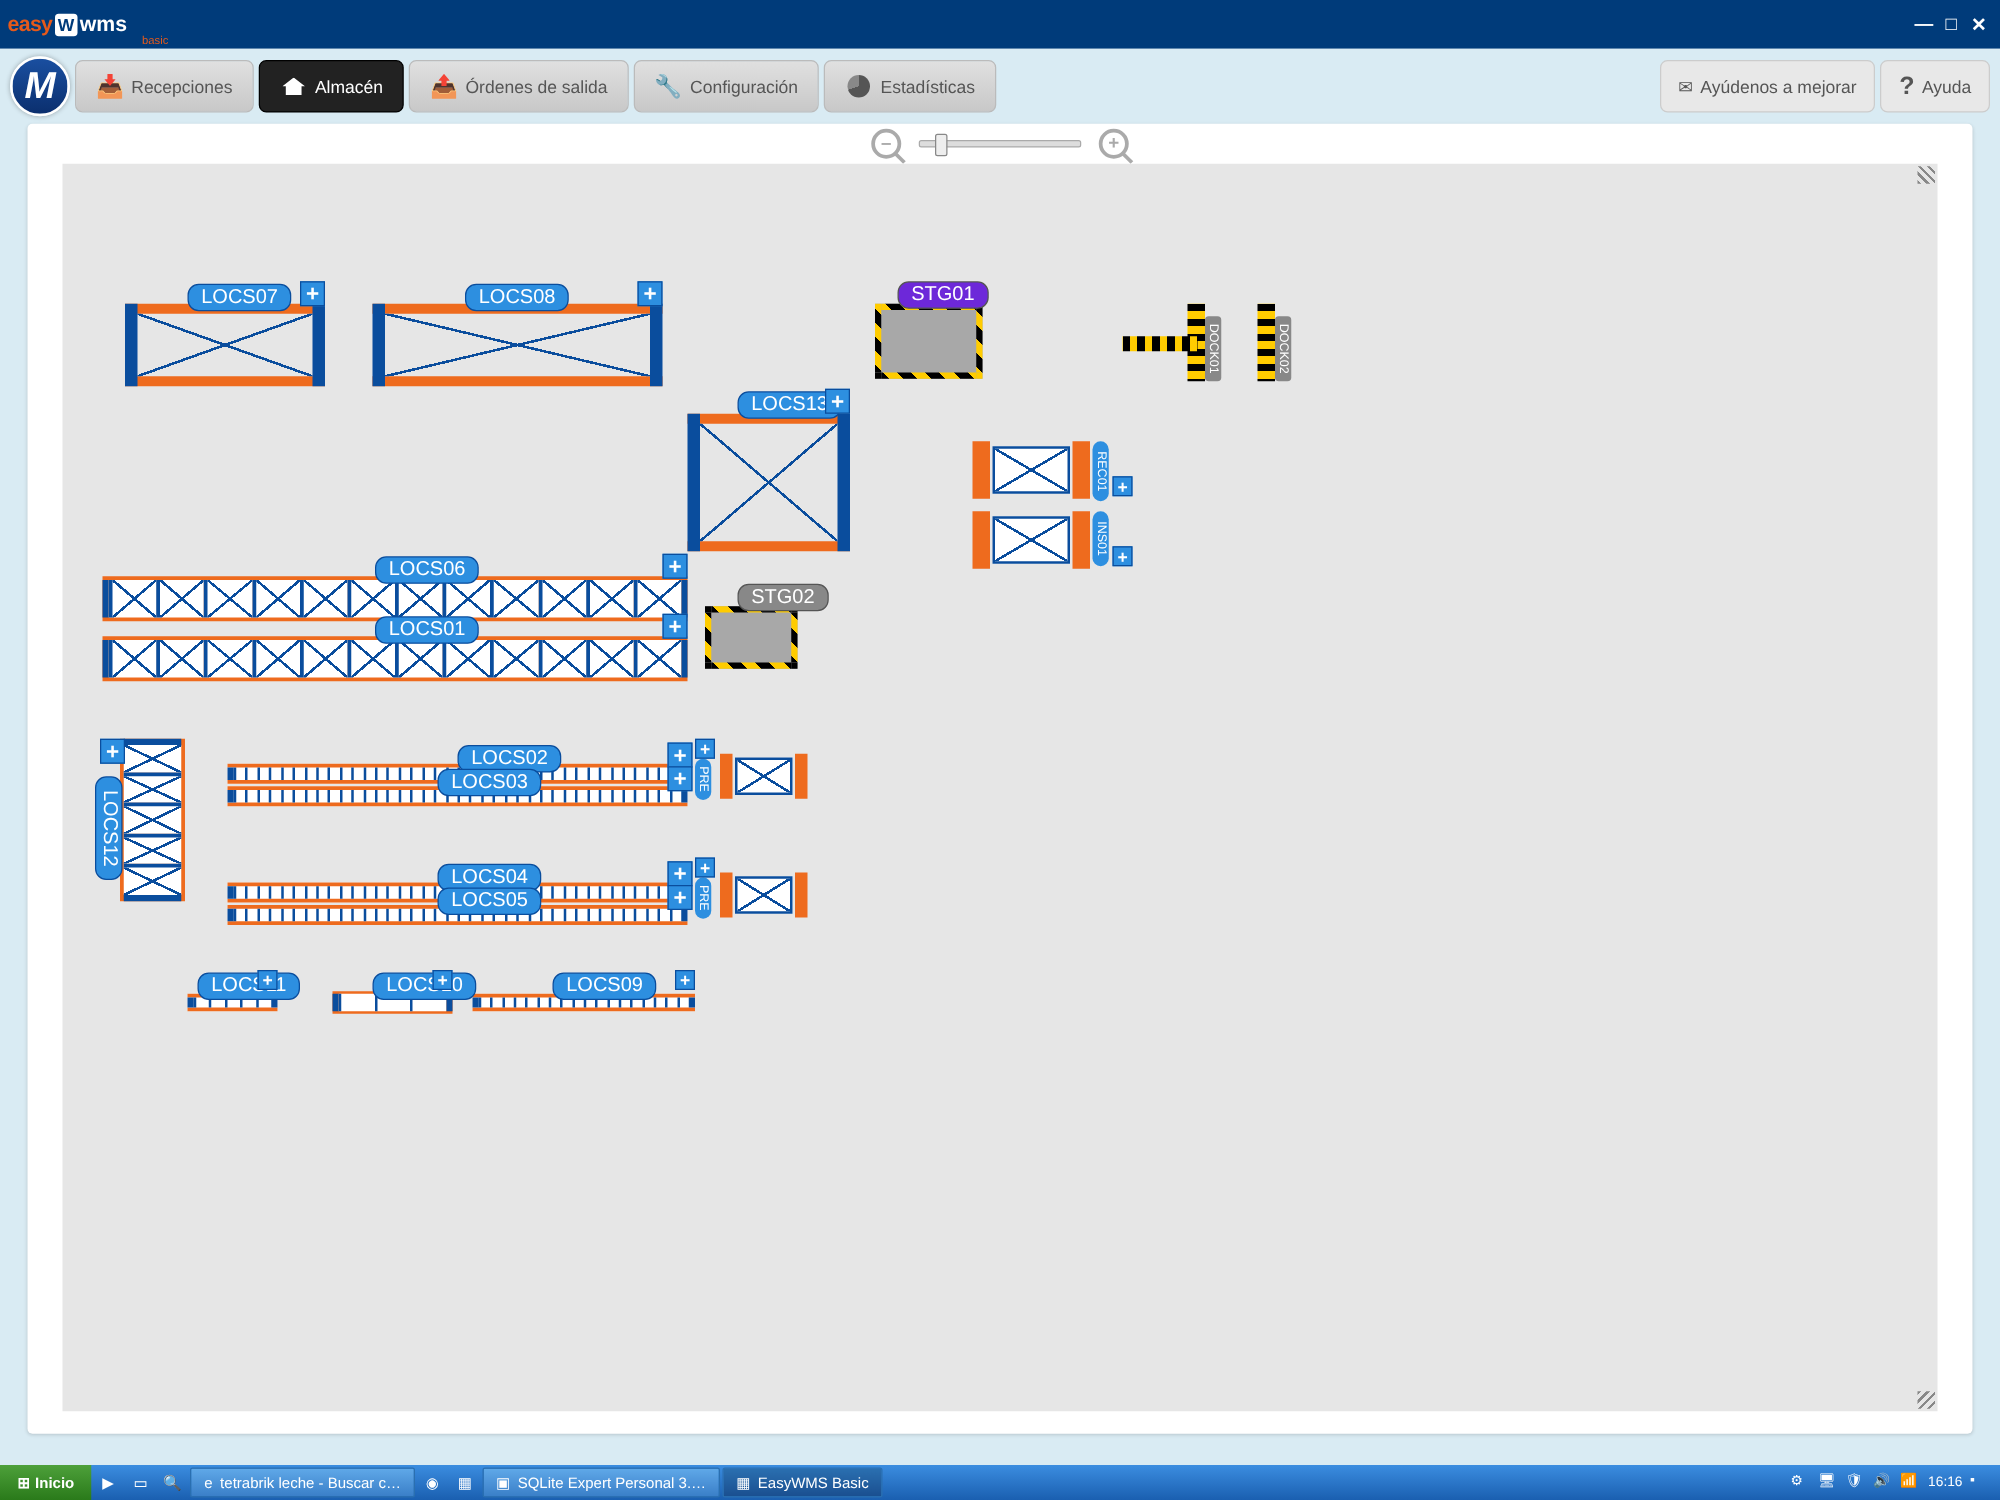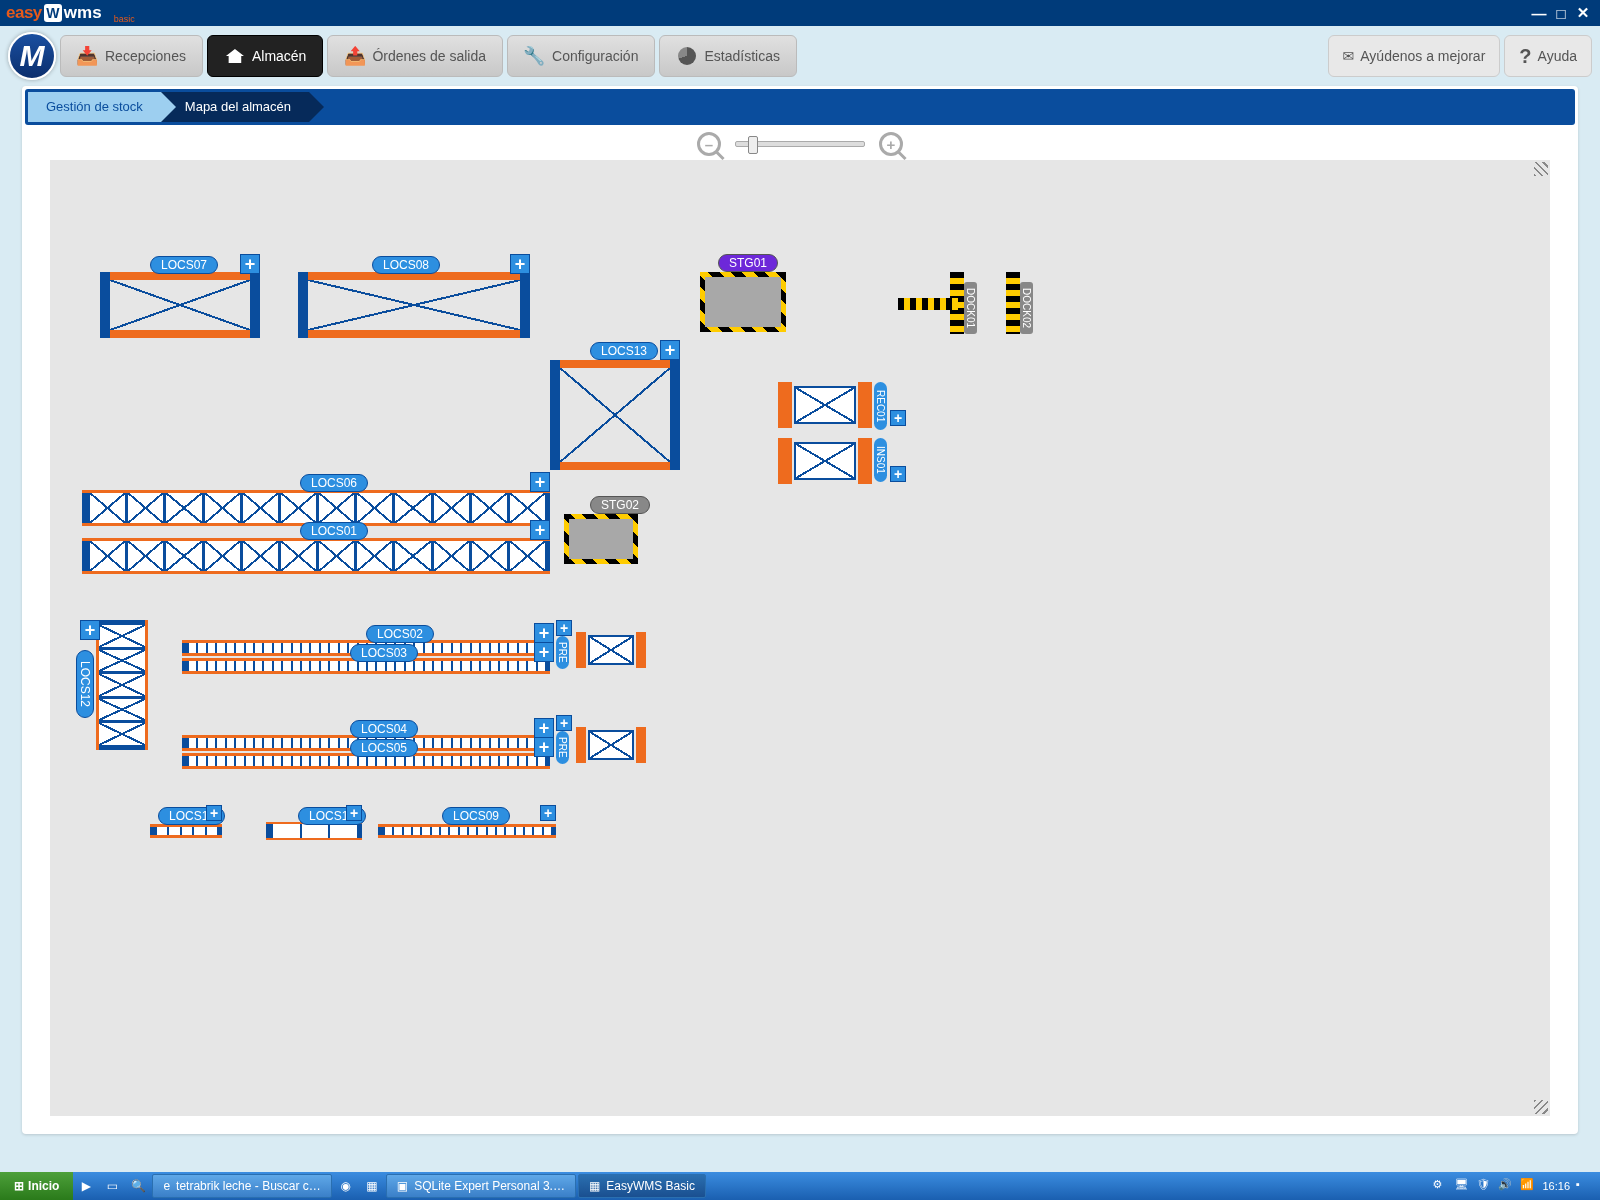--- a/index.html
+++ b/index.html
@@ -1,19 +1,19 @@
 <!DOCTYPE html>
 <html><head>
 <meta charset="utf-8">
 <style>
 * { margin:0; padding:0; box-sizing:border-box; font-family:Verdana,Arial,sans-serif; }
 body { width:1600px; height:1200px; background:#d9ebf3; overflow:hidden; font-size:14px; }
 
 
-#titlebar { height:26px; background:#003b7a; display:flex; align-items:center; padding:0 6px; color:#fff; }
+#titlebar { height:39px; background:#003b7a; display:flex; align-items:center; padding:0 6px; color:#fff; }
 #titlebar .logo1 { color:#e65a1a; font-weight:bold; font-size:17px; letter-spacing:-.5px; }
 #titlebar .logoW { display:inline-flex; align-items:center; justify-content:center; width:18px; height:18px; background:#fff; border-radius:3px; color:#003b7a; font-weight:bold; margin:0 2px; }
 #titlebar .logo2 { color:#fff; font-weight:bold; font-size:17px; }
 #titlebar .logosub { font-size:9px; color:#e65a1a; margin-left:12px; align-self:flex-end; padding-bottom:2px;}
 #titlebar .spacer { flex:1; }
 #titlebar .winbtn { width:22px; height:18px; display:flex; align-items:center; justify-content:center; font-weight:bold; cursor:pointer; font-size:15px; }
 
 
 #toolbar { height:60px; background:#d9ebf3; display:flex; align-items:center; padding:6px 8px; gap:4px; }
 .applogo { width:48px; height:48px; border-radius:24px; background:linear-gradient(#1a4fa0,#0b2f6e); display:flex; align-items:center; justify-content:center; color:#fff; font-size:30px; font-weight:bold; font-style:italic; border:2px solid #fff; box-shadow:0 0 4px rgba(0,0,0,.3);}
@@ -34,21 +34,21 @@
 #zoombar { height:32px; display:flex; align-items:center; justify-content:center; gap:14px; }
 .zicon { width:24px; height:24px; border:3px solid #aaa; border-radius:50%; position:relative; cursor:pointer;}
 .zicon::after { content:""; position:absolute; width:10px; height:3px; background:#aaa; bottom:-4px; right:-7px; transform:rotate(45deg);}
 .zicon .sign { position:absolute; top:50%; left:50%; transform:translate(-50%,-50%); color:#aaa; font-weight:bold; font-size:15px; line-height:1;}
 .zslider { width:130px; height:6px; background:#ddd; border:1px solid #aaa; position:relative; border-radius:2px;}
 .zslider .thumb { position:absolute; left:12px; top:-6px; width:10px; height:18px; background:#eee; border:1px solid #888; border-radius:2px;}
 
 #canvas { flex:1; margin:0 28px 18px 28px; background:#e6e6e6; position:relative; overflow:hidden; }
 
 
-.tag { position:absolute; background:#2d8fe0; color:#fff; font-size:12px; padding:1px 10px; border-radius:9px; border:1px solid #0a4d9d; z-index:5; white-space:nowrap;}
+.tag { position:absolute; background:#2d8fe0; color:#fff; font-size:16px; padding:1px 10px; border-radius:9px; border:1px solid #0a4d9d; z-index:5; white-space:nowrap;}
 .tagv { writing-mode:vertical-rl; padding:10px 1px;}
 .plus { position:absolute; width:20px; height:20px; background:#2d8fe0; color:#fff; font-weight:bold; font-size:18px; line-height:18px; text-align:center; border:1px solid #0a4d9d; z-index:5; cursor:pointer;}
 
 
 .bigrack { position:absolute; }
 .bigrack .top,.bigrack .bot { position:absolute; left:0; right:0; height:8px; background:#ee6b1e;}
 .bigrack .top{top:0;} .bigrack .bot{bottom:0;}
 .bigrack .l,.bigrack .r { position:absolute; top:0; bottom:0; width:10px; background:#0a4d9d;}
 .bigrack .l{left:0;} .bigrack .r{right:0;}
 .bigrack .x1,.bigrack .x2 { position:absolute; left:10px; right:10px; top:8px; bottom:8px; }
@@ -153,24 +153,20 @@
       <span>✉</span>
       <span>Ayúdenos a mejorar</span>
     </div>
   <div class="rbtn">
       <span style="font-weight:bold;font-size:20px;">?</span>
       <span>Ayuda</span>
     </div>
 </div>
 
 <div id="content">
-  <div id="breadcrumb">
-    <div class="bc1">Gestión de stock</div>
-    <div class="bc2">Mapa del almacén</div>
-  </div>
   <div id="zoombar">
     <div class="zicon">
         <span class="sign">–</span>
       </div>
     <div class="zslider">
         <div class="thumb"></div>
       </div>
     <div class="zicon">
         <span class="sign">+</span>
       </div>

